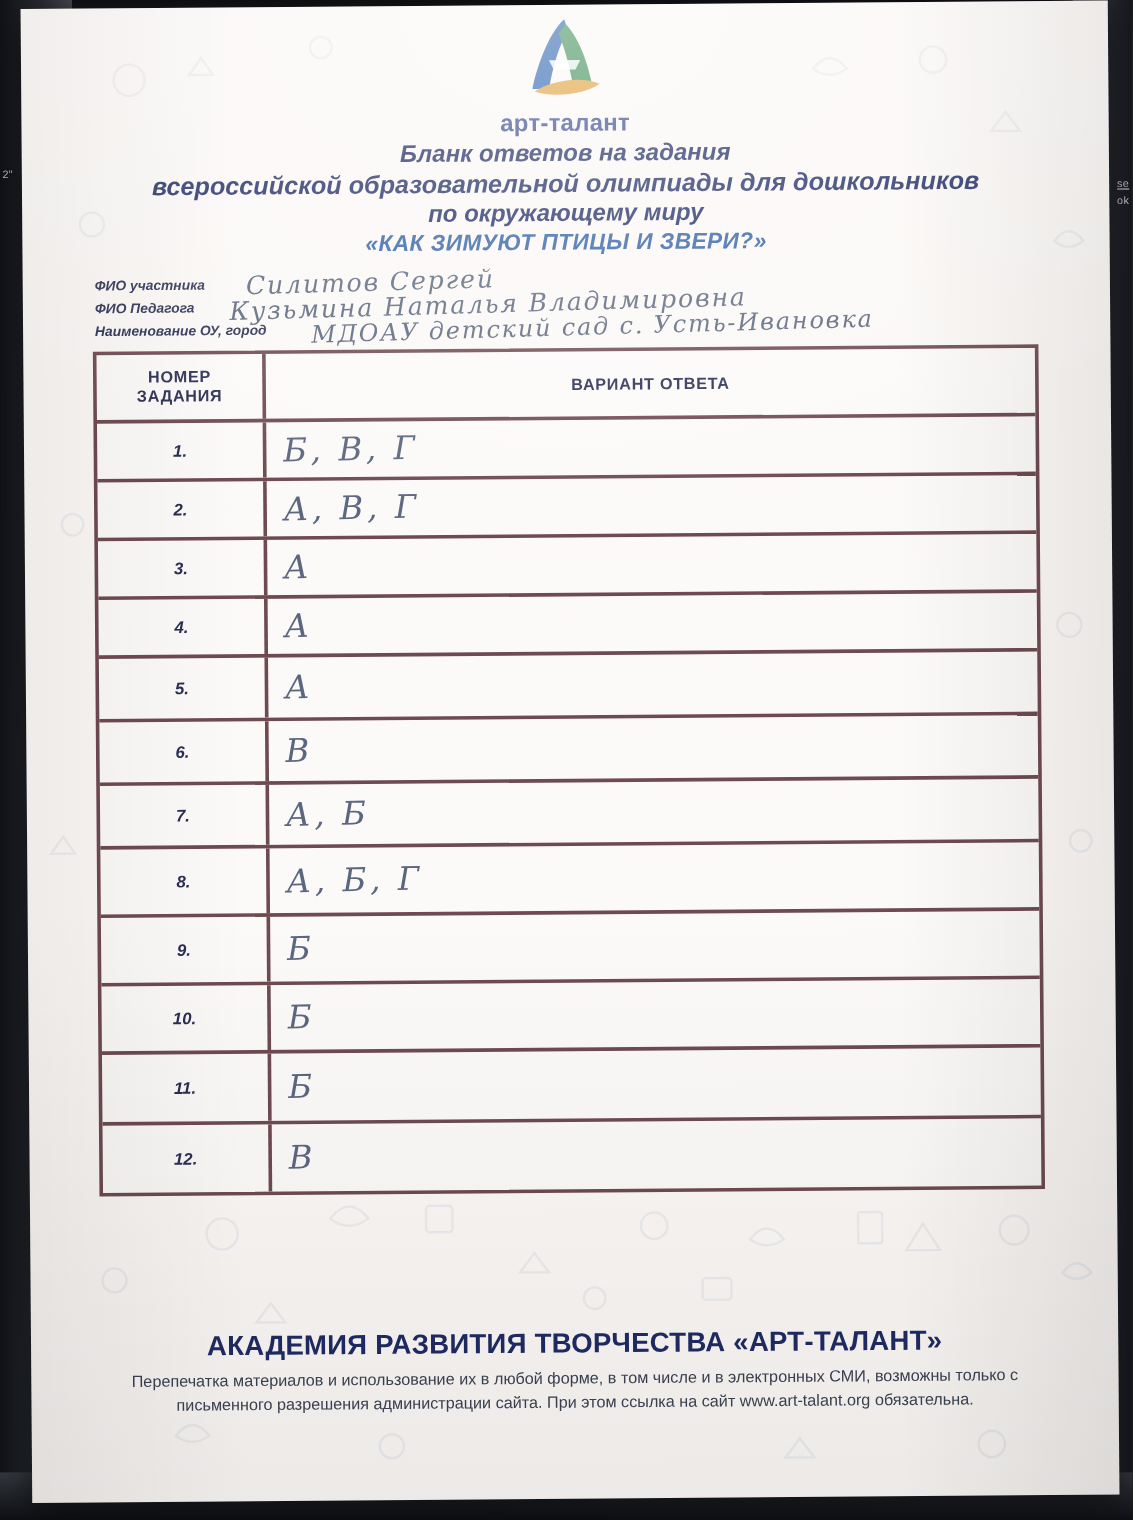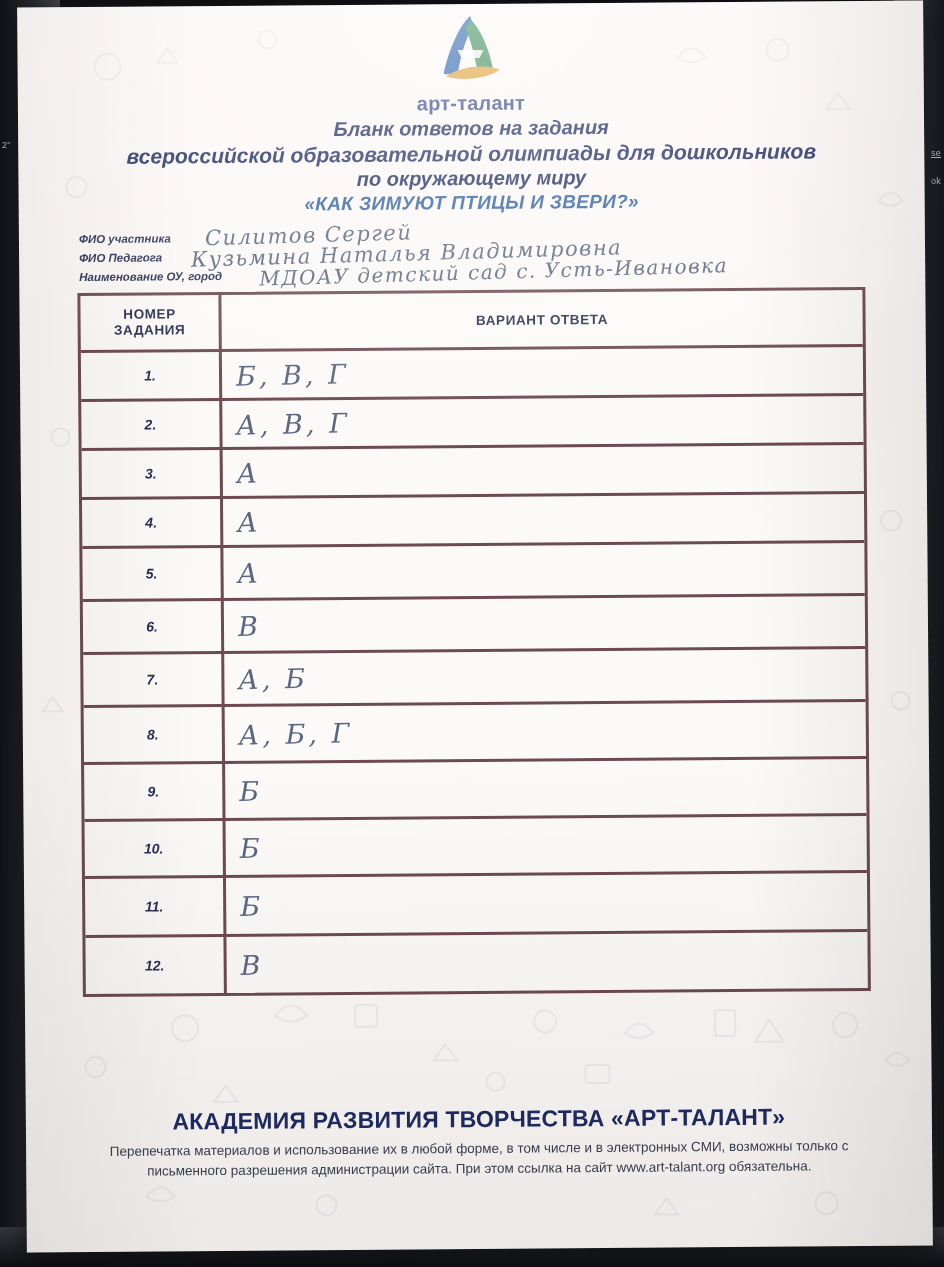--- a/index.html
+++ b/index.html
@@ -253,21 +253,21 @@
 <body>
 
 <div id="photo">
   <div class="desk-top"></div>
   <div class="desk-strip"></div>
   <div class="desk-strip right"></div>
   <div class="desk-bottom"></div>
 
   <div class="edge-note" style="left:2px; top:140px;">2"</div>
   <div class="edge-note" style="right:3px; top:148px;text-decoration:underline;">se</div>
-  <div class="edge-note" style="right:3px; top:176px;">ok</div>
+  <div class="edge-note" style="right:3px; top:162px;">ok</div>
 
   <div id="sheet">
 
     <svg class="doodles" viewBox="0 0 906 1245">
       <g stroke="#b9c6d6" fill="none" stroke-width="2">
         <circle cx="90" cy="60" r="13"></circle>
         <path d="M150 42 l10 14 -20 0 z"></path>
         <circle cx="250" cy="34" r="9"></circle>
         <path d="M660 55 q14 -18 28 0 q-14 10 -28 0 z"></path>
         <circle cx="760" cy="48" r="11"></circle>

